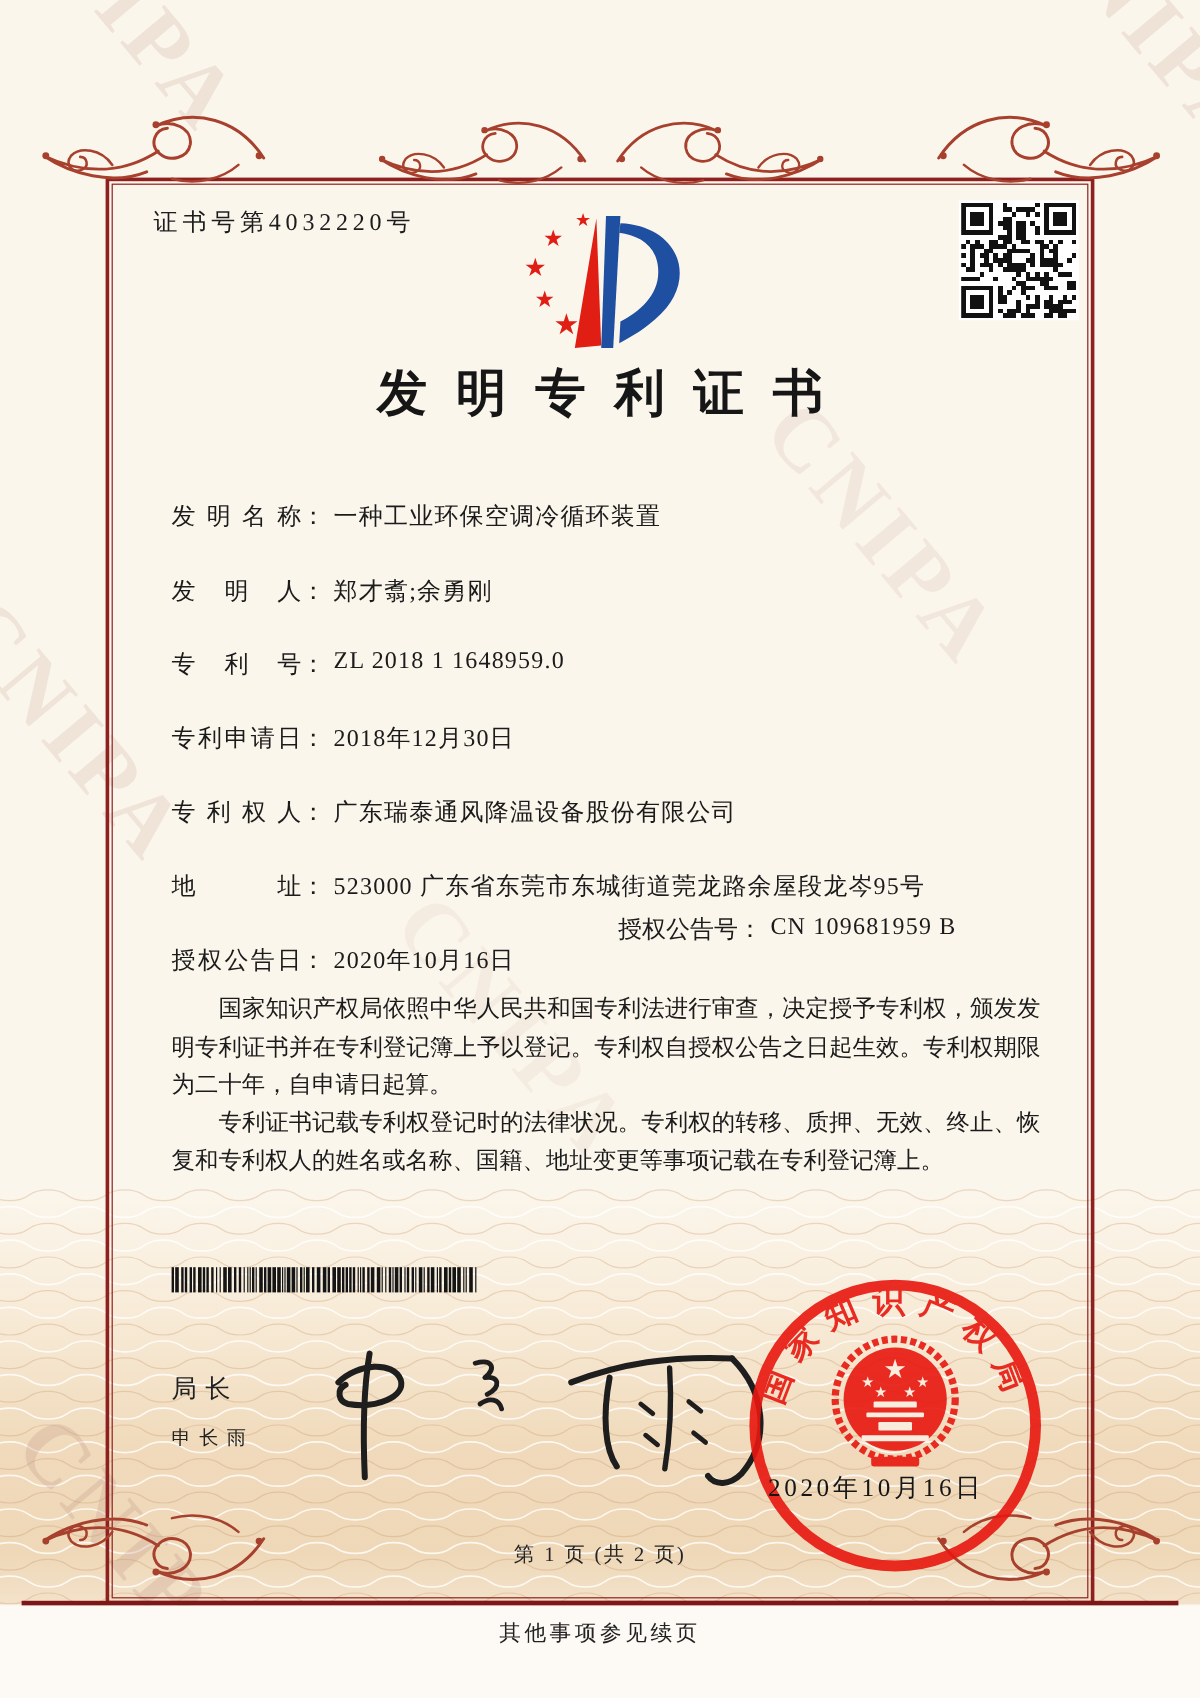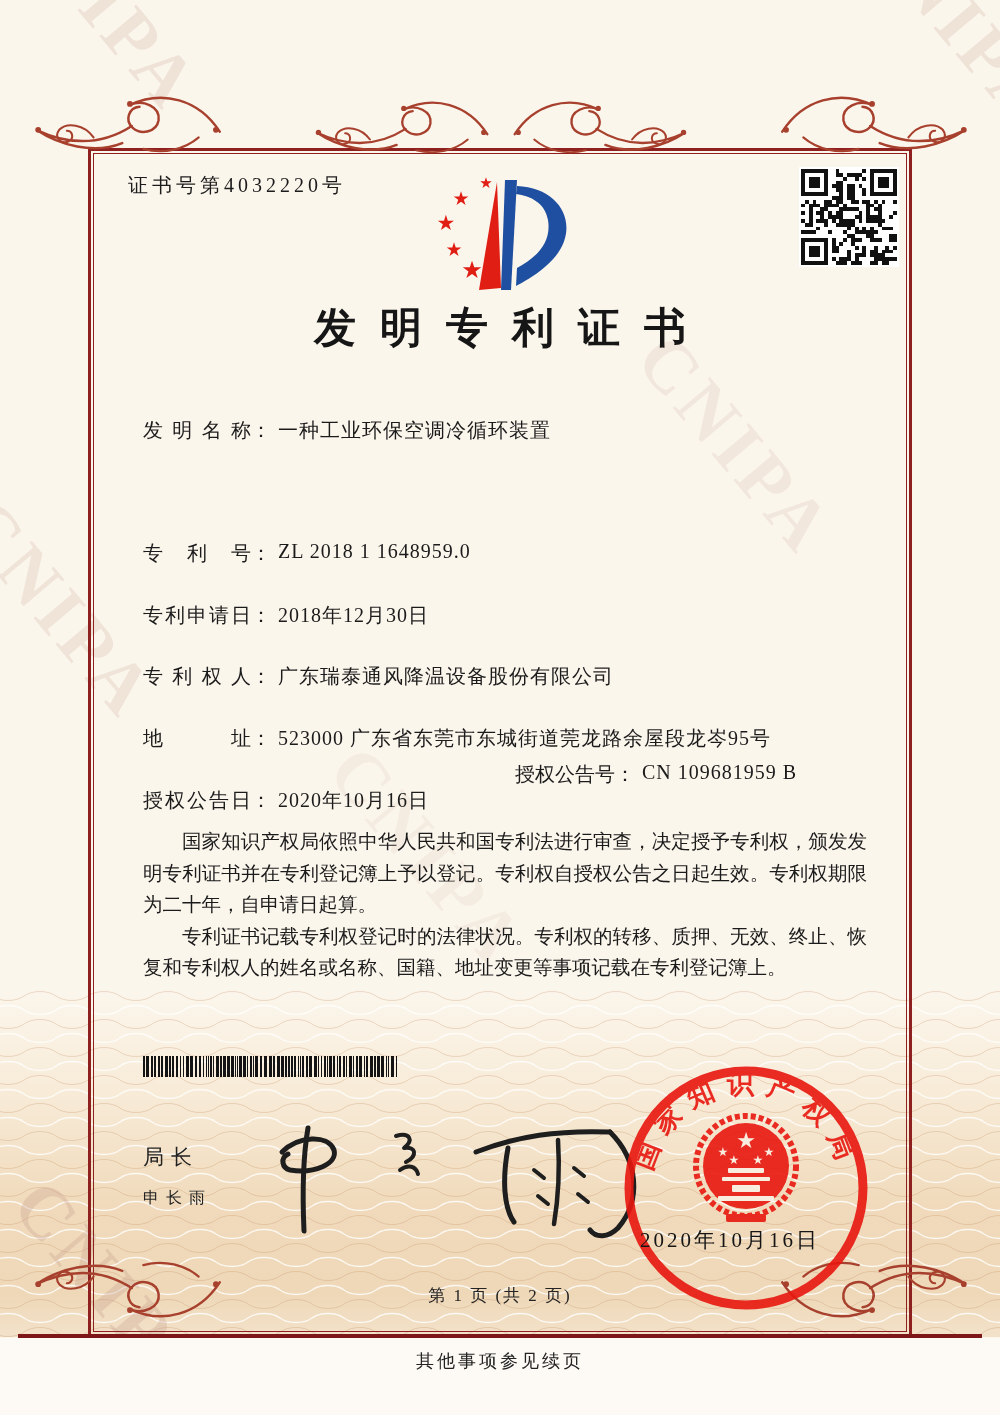--- a/index.html
+++ b/index.html
@@ -367,20 +367,23 @@
       <rect x="0" y="18" width="7" height="7" fill="#111"></rect>
       <rect x="1" y="19" width="5" height="5" fill="#fff"></rect>
       <rect x="2" y="20" width="3" height="3" fill="#111"></rect>
     </svg>
 
   <div class="title">发明专利证书</div>
 
   <div class="frow" style="top:417px">
     <span class="flabel">发明名称</span><span class="fcolon">：</span><span class="fvalue">一种工业环保空调冷循环装置</span>
   </div>
+  <div class="frow" style="top:479px">
+    <span class="flabel">发明人</span><span class="fcolon">：</span><span class="fvalue">郑才翥;余勇刚</span>
+  </div>
   <div class="frow" style="top:540px">
     <span class="flabel">专利号</span><span class="fcolon">：</span><span class="fvalue">ZL 2018 1 1648959.0</span>
   </div>
   <div class="frow" style="top:602px">
     <span class="flabel">专利申请日</span><span class="fcolon">：</span><span class="fvalue">2018年12月30日</span>
   </div>
   <div class="frow" style="top:663px">
     <span class="flabel">专利权人</span><span class="fcolon">：</span><span class="fvalue">广东瑞泰通风降温设备股份有限公司</span>
   </div>
   <div class="frow" style="top:725px">

